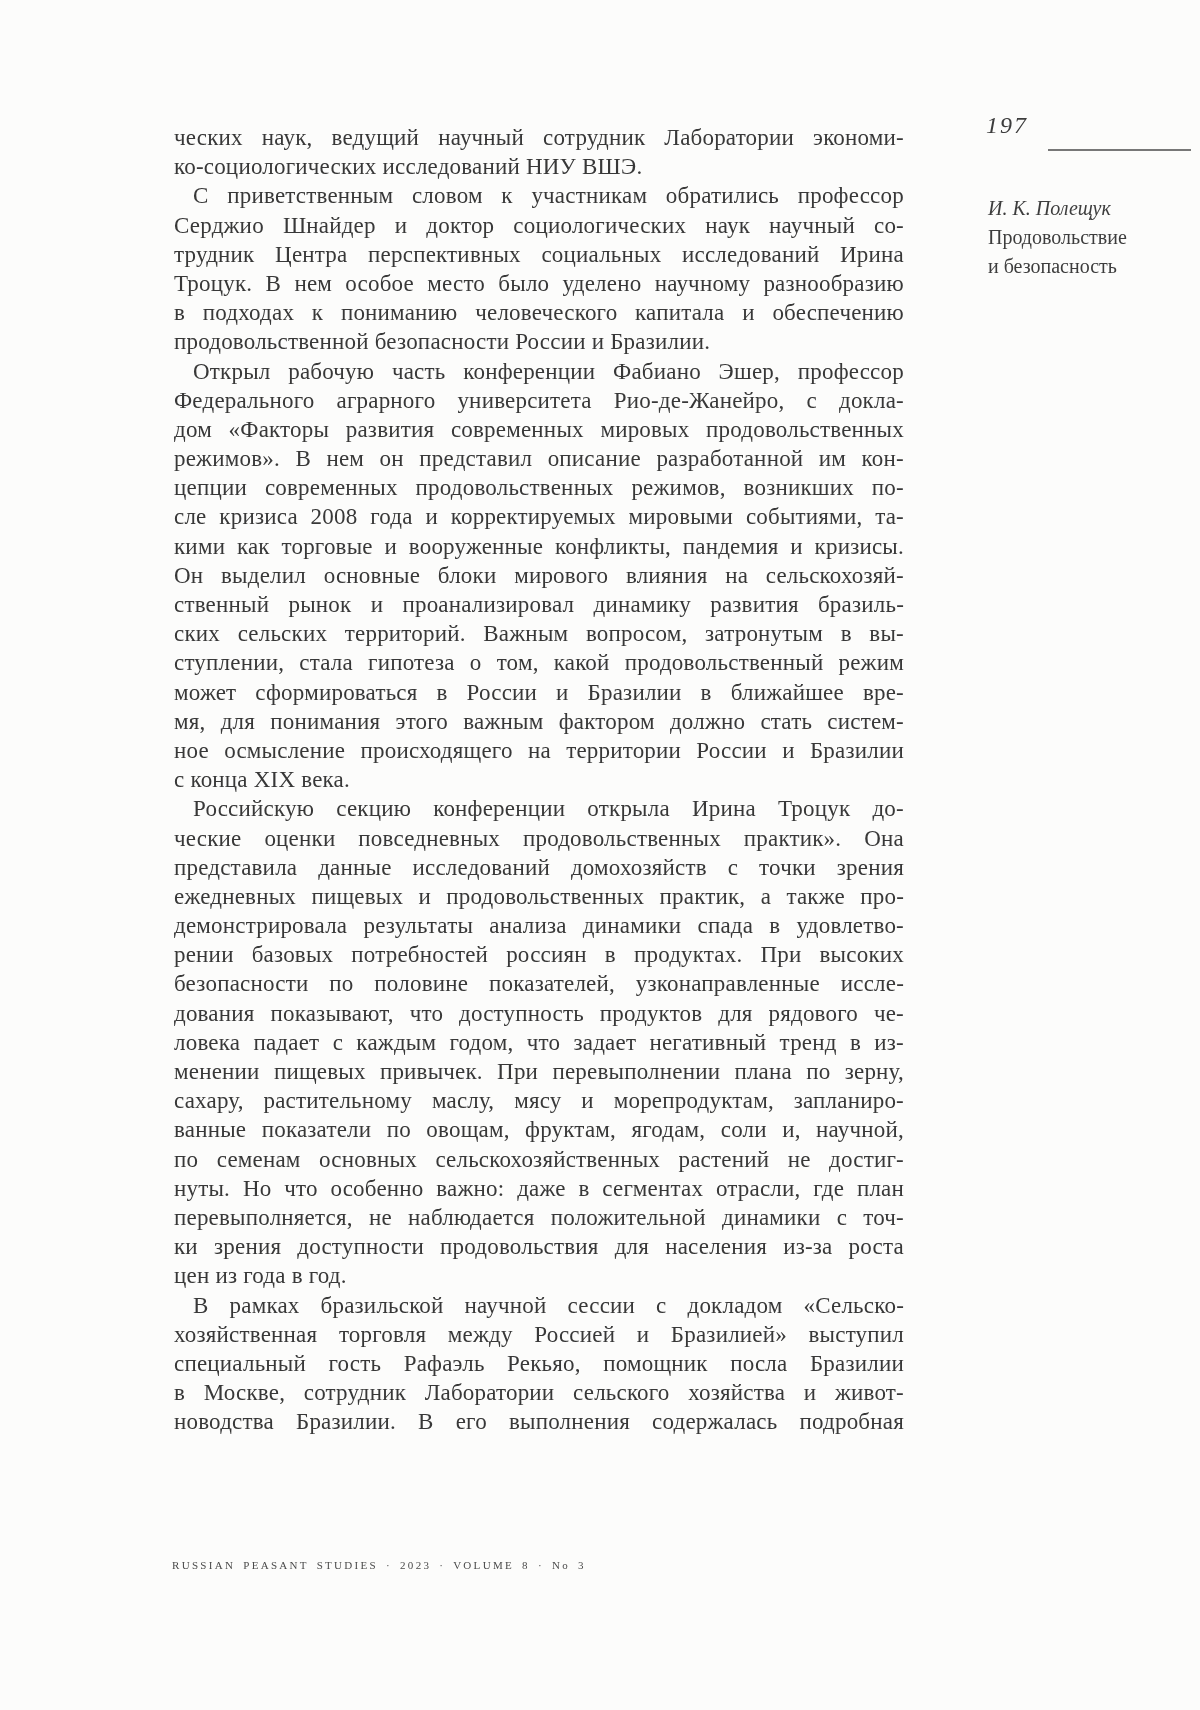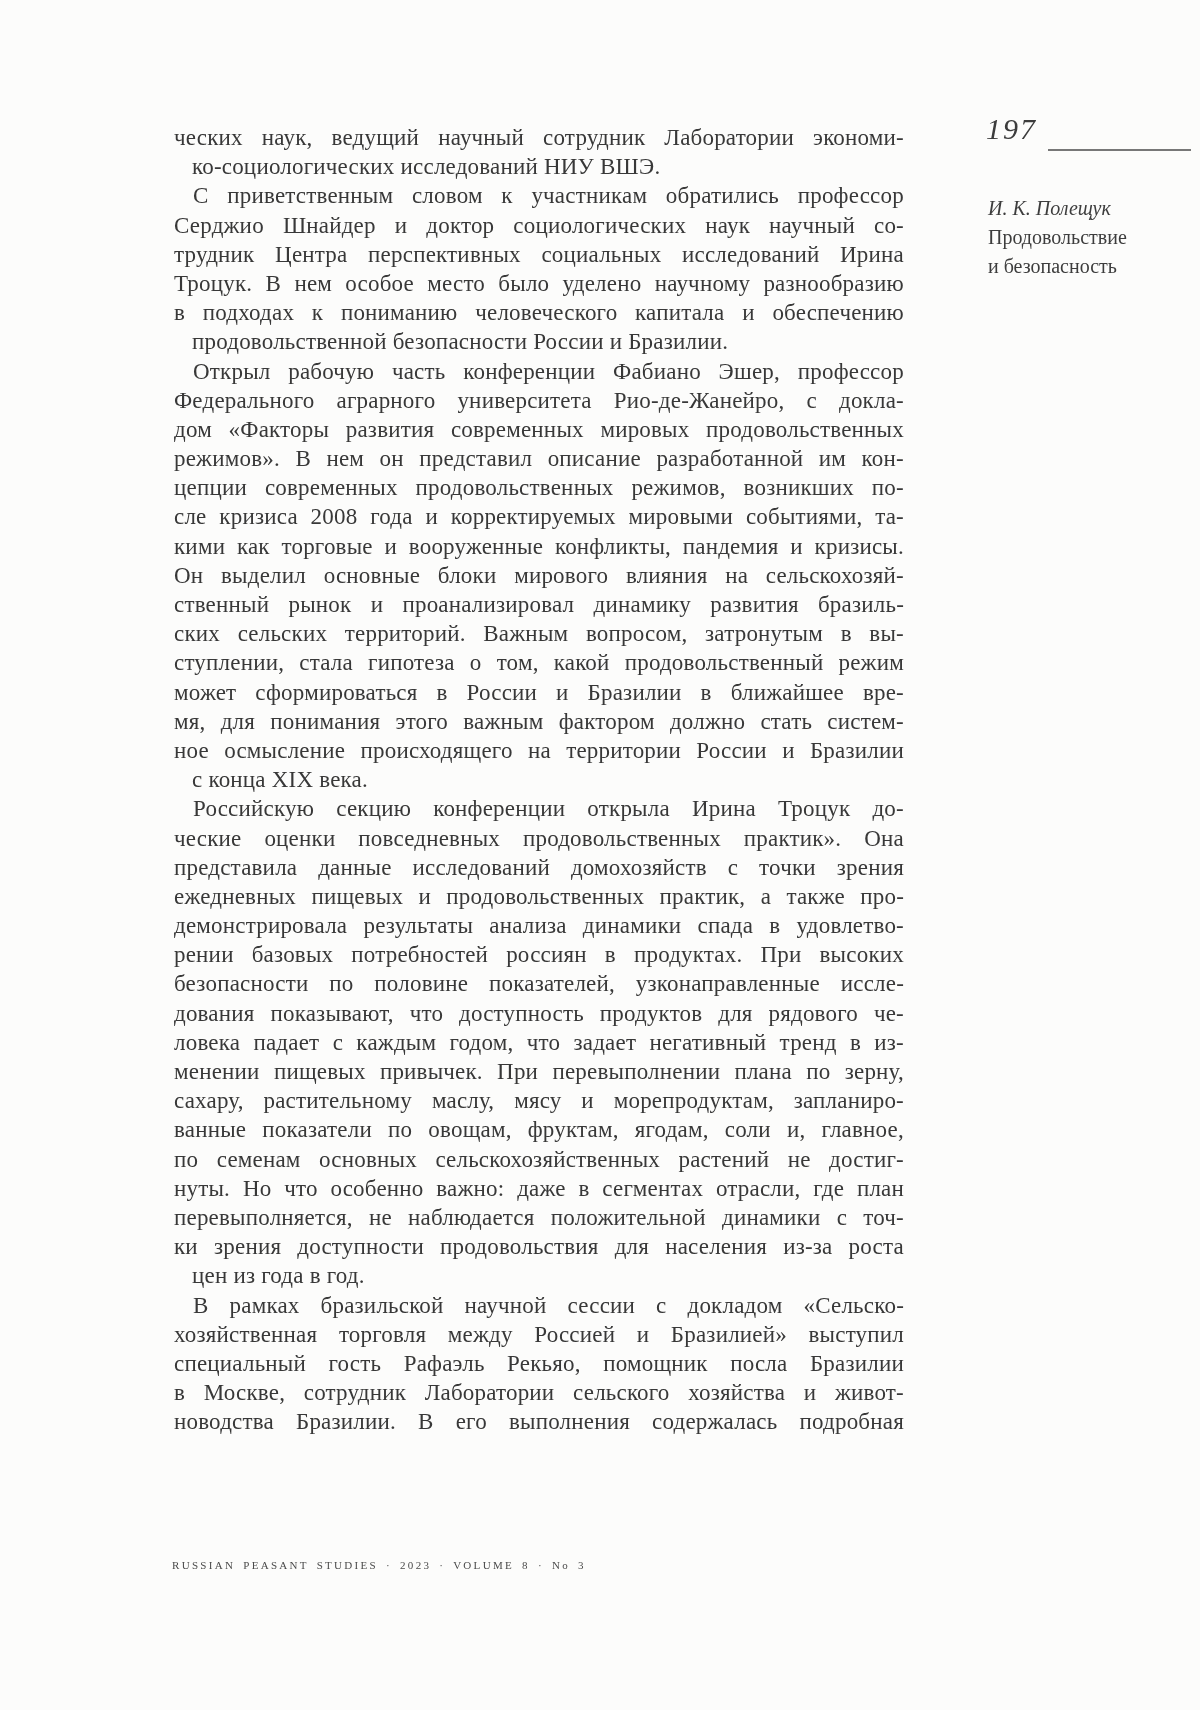--- a/index.html
+++ b/index.html
@@ -18,27 +18,27 @@
     font-size:23px;
     letter-spacing:0.2px;
   }
   .line{
     display:flex;
     justify-content:space-between;
     height:29.2px;
     line-height:29.2px;
     white-space:nowrap;
   }
-  .line.end{justify-content:flex-start;gap:6px;margin-left:18px;}
+  .line.end{justify-content:flex-start;gap:6px;}
   .line.ind{padding-left:19px;}
   .it{}
   
   .pagenum{
     position:absolute;left:986px;top:112px;
-    font-size:30px;font-style:italic;letter-spacing:2px;color:#3c3c3c;
+    font-size:24px;font-style:italic;letter-spacing:2px;color:#3c3c3c;
   }
   .header-rule{
     position:absolute;left:1048px;top:149px;width:143px;height:2px;
     background:#777;
   }
   .margin-note{
     position:absolute;left:988px;top:194px;width:200px;
     font-size:20px;line-height:29px;color:#3d3d3d;
   }
   .margin-note .author{font-style:italic;}
@@ -385,21 +385,21 @@
       </div>
       <div class="line">
         <span>ванные</span>
         <span>показатели</span>
         <span>по</span>
         <span>овощам,</span>
         <span>фруктам,</span>
         <span>ягодам,</span>
         <span>соли</span>
         <span>и,</span>
-        <span>главное,</span>
+        <span>научной,</span>
       </div>
       <div class="line">
         <span>по</span>
         <span>семенам</span>
         <span>основных</span>
         <span>сельскохозяйственных</span>
         <span>растений</span>
         <span>не</span>
         <span>достиг-</span>
       </div>

